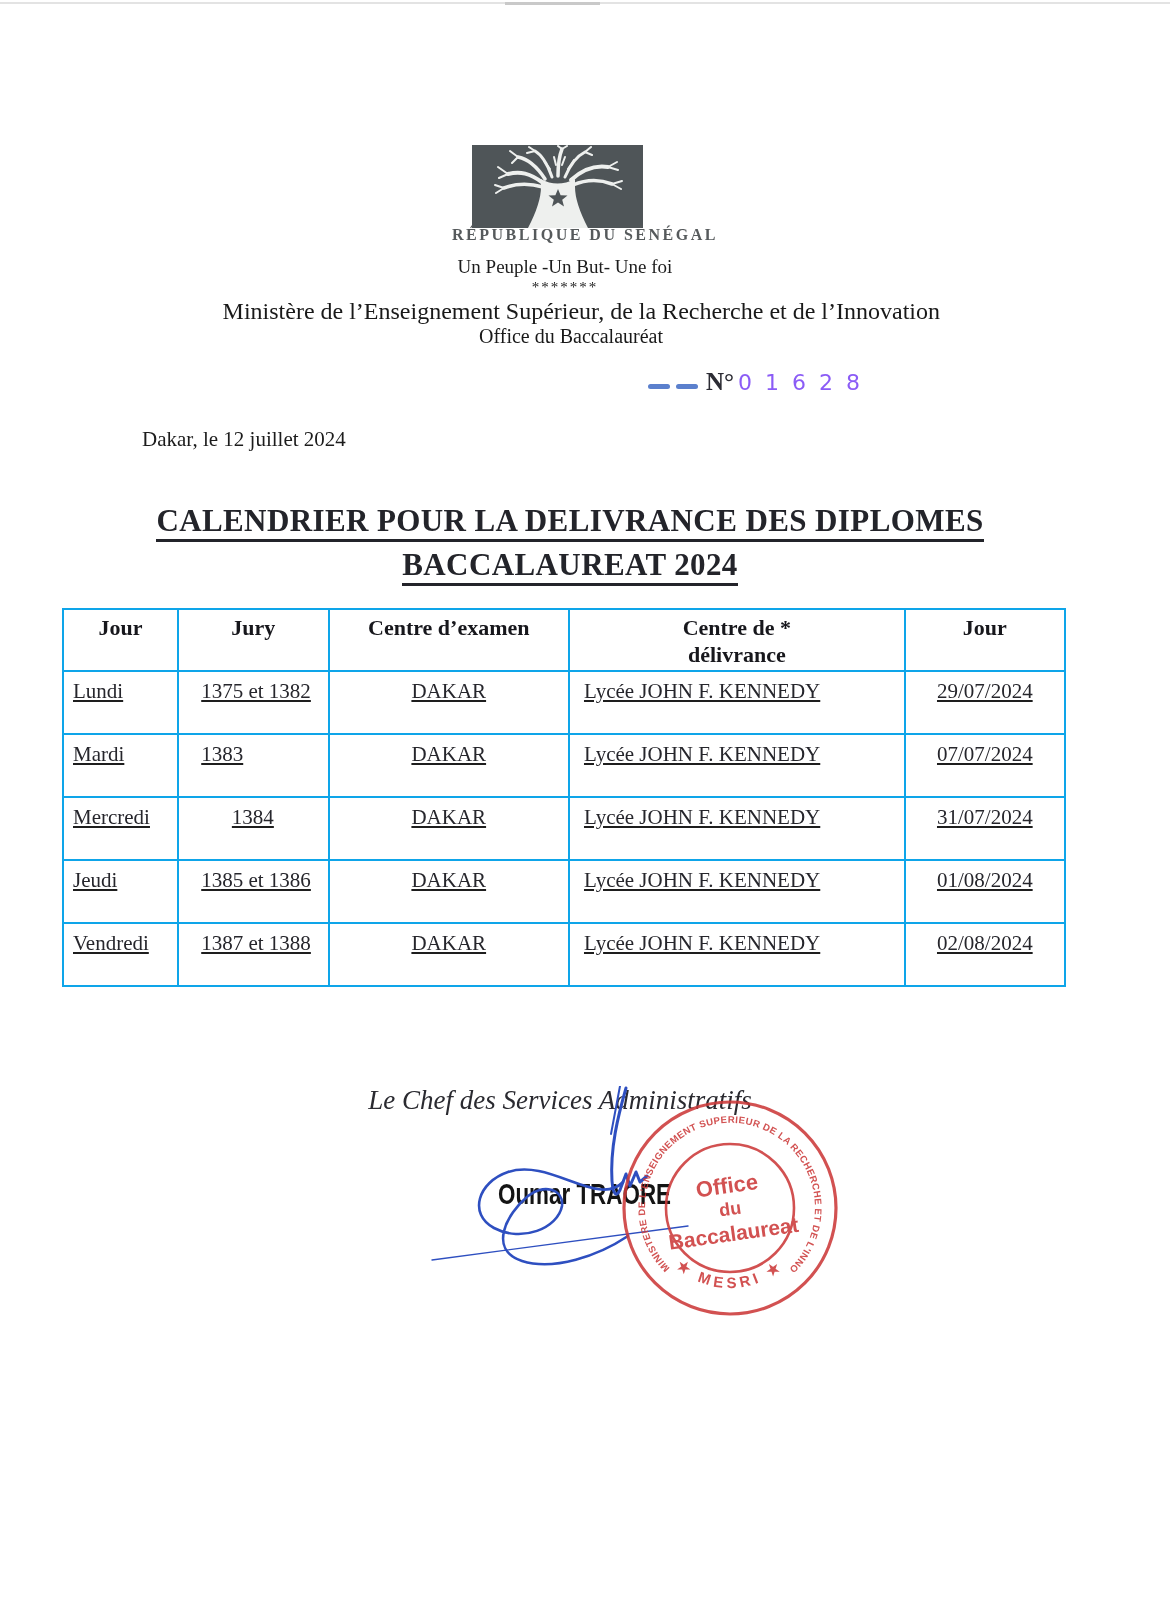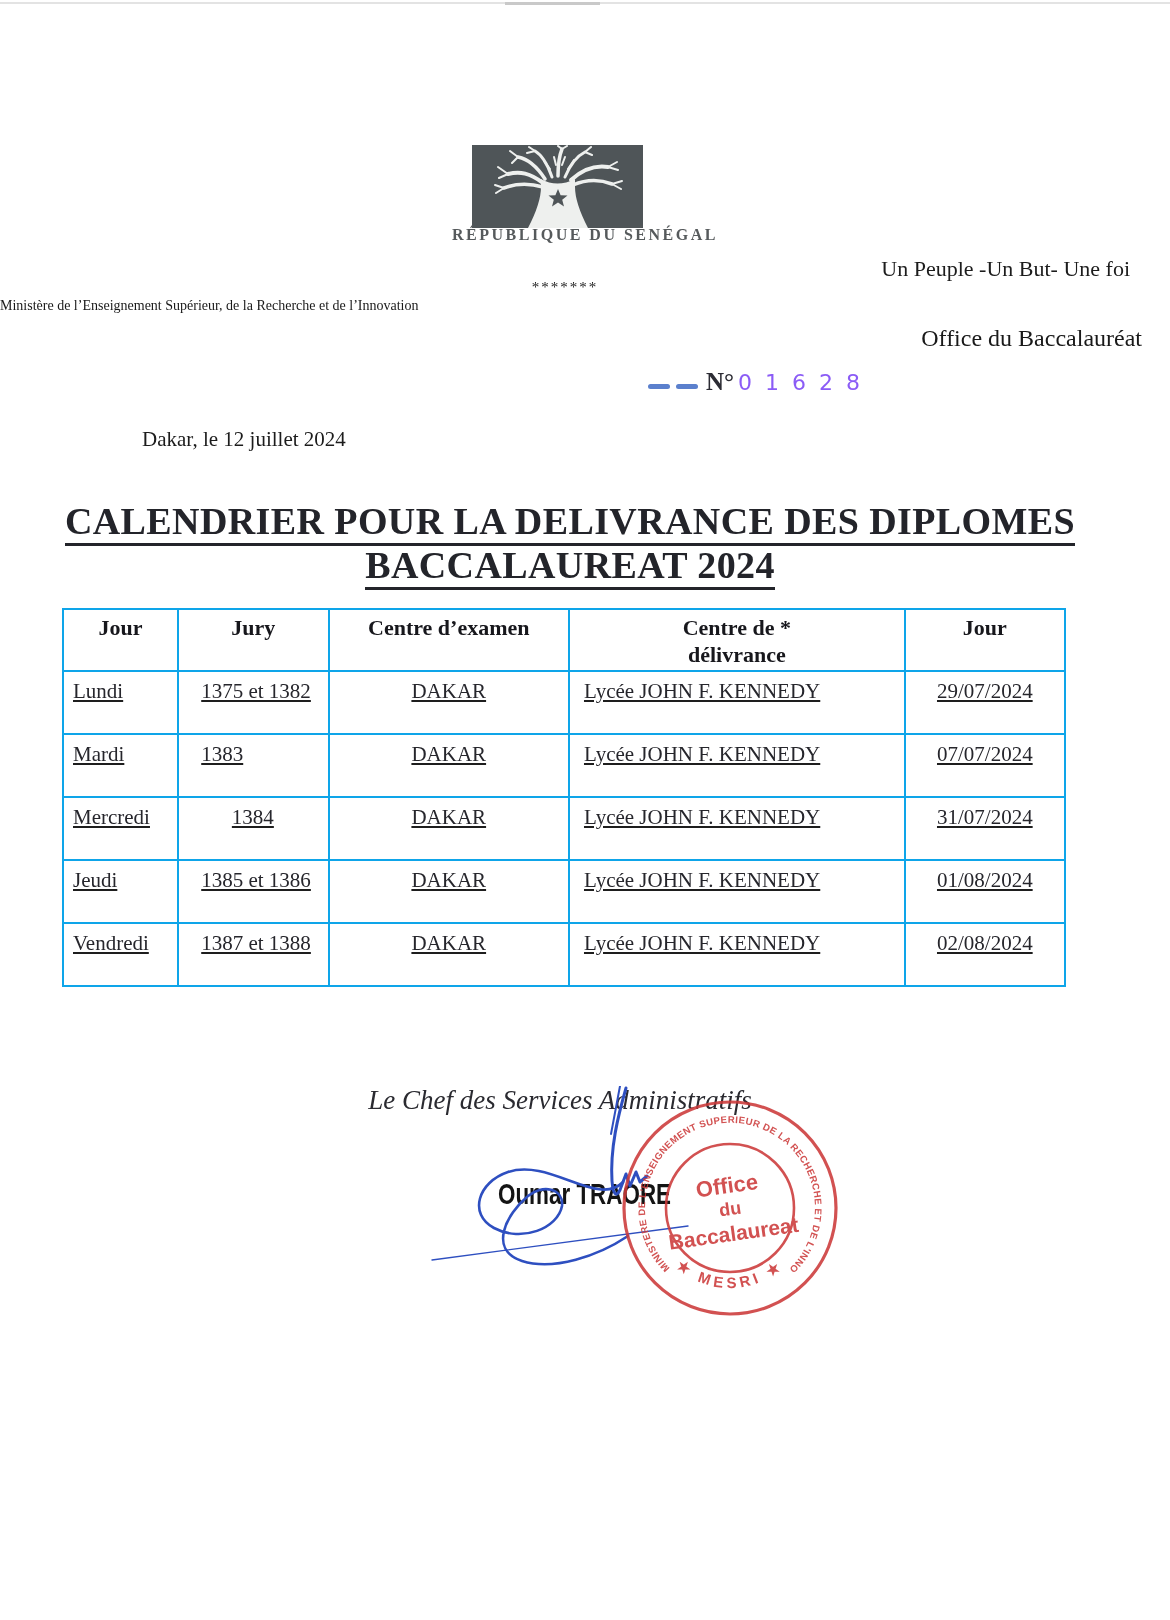--- a/index.html
+++ b/index.html
@@ -8,35 +8,35 @@
     background:#fff;overflow:hidden;
     font-family:"Liberation Serif", serif;color:#1e1e1e;
   }
   .scan-top-line{position:absolute;top:2px;left:0;width:100%;height:2px;background:#e3e3e3;}
   .scan-top-line .dark{position:absolute;left:505px;top:0;width:95px;height:3px;background:#c9c9c9;}
 
   
   .logo-box{position:absolute;left:472px;top:145px;width:171px;height:83px;}
   .republic{position:absolute;top:226px;left:0;width:1170px;text-align:center;
     font-size:16px;letter-spacing:2.5px;color:#565a5c;font-weight:bold;}
-  .motto{position:absolute;top:256px;left:0;width:1130px;text-align:right;font-size:22px;color:#1c1c1c;}
+  .motto{position:absolute;top:256px;left:0;width:1130px;text-align:center;font-size:19px;color:#1c1c1c;}
   .stars{position:absolute;top:279px;left:0;width:1130px;text-align:center;font-size:15px;letter-spacing:2px;color:#222;}
-  .ministry{position:absolute;top:298px;left:0;width:940px;text-align:left;font-size:14px;color:#191919;}
-  .office{position:absolute;top:325px;left:0;width:1142px;text-align:right;font-size:24px;color:#191919;}
+  .ministry{position:absolute;top:298px;left:0;width:940px;text-align:right;font-size:24px;color:#191919;}
+  .office{position:absolute;top:325px;left:0;width:1142px;text-align:center;font-size:20px;color:#191919;}
 
   .numero{position:absolute;left:648px;top:366px;display:flex;align-items:flex-start;}
   .numero .dash{width:22px;height:5px;background:#5b80cd;border-radius:3px;margin:18px 6px 0 0;}
   .numero .nlabel{font-size:25px;color:#2c2c34;margin:2px 4px 0 2px;font-weight:bold;}
   .numero .nvalue{font-family:"DejaVu Sans", sans-serif;font-size:22px;color:#8b5cf6;
     letter-spacing:13px;margin-top:4px;font-weight:500;}
 
   .place-date{position:absolute;left:142px;top:427px;font-size:21px;color:#1c1c1c;}
 
   .title{position:absolute;top:499px;left:0;width:1140px;text-align:center;
-    font-size:38px;font-weight:bold;color:#23242a;line-height:44px;letter-spacing:0.4px;}
+    font-size:31px;font-weight:bold;color:#23242a;line-height:44px;letter-spacing:0.4px;}
   .title .u{border-bottom:3px solid #23242a;padding-bottom:1px;}
 
   
   .sched{position:absolute;left:62px;top:608px;width:1004px;border-collapse:collapse;table-layout:fixed;}
   .sched th,.sched td{border:2px solid #0ea5e9;vertical-align:top;overflow:hidden;}
   .sched th{font-size:22px;font-weight:bold;text-align:center;padding:4px 2px 2px 2px;
     line-height:27px;white-space:pre-line;color:#17171c;}
   .sched thead tr{height:58px;}
   .sched tbody tr{height:63px;text-decoration:underline;}
   .sched td{font-size:21px;padding-top:7px;color:#26262c;}

